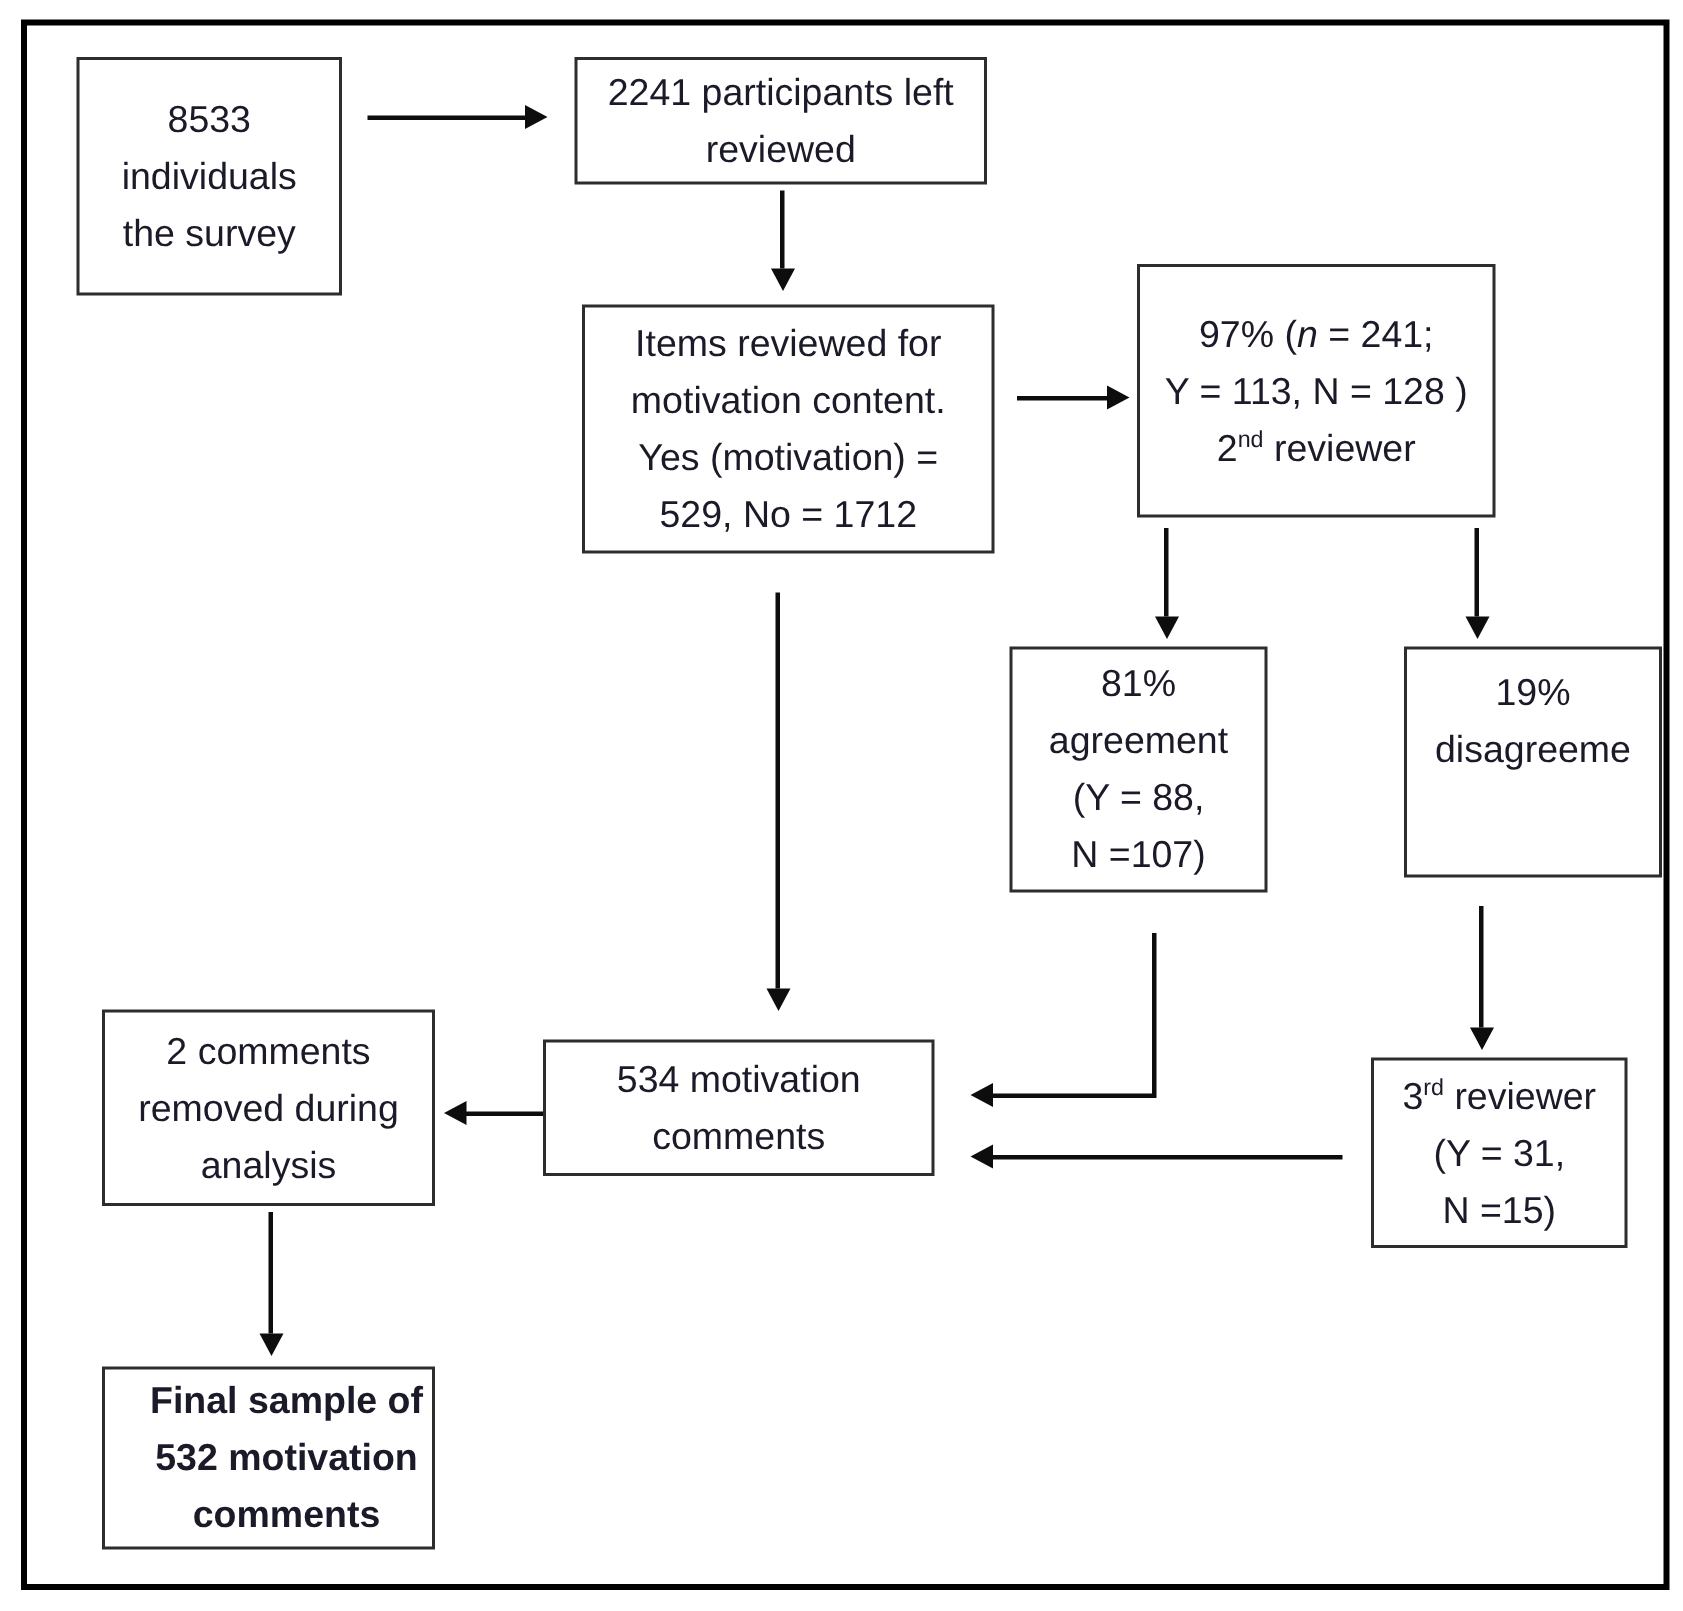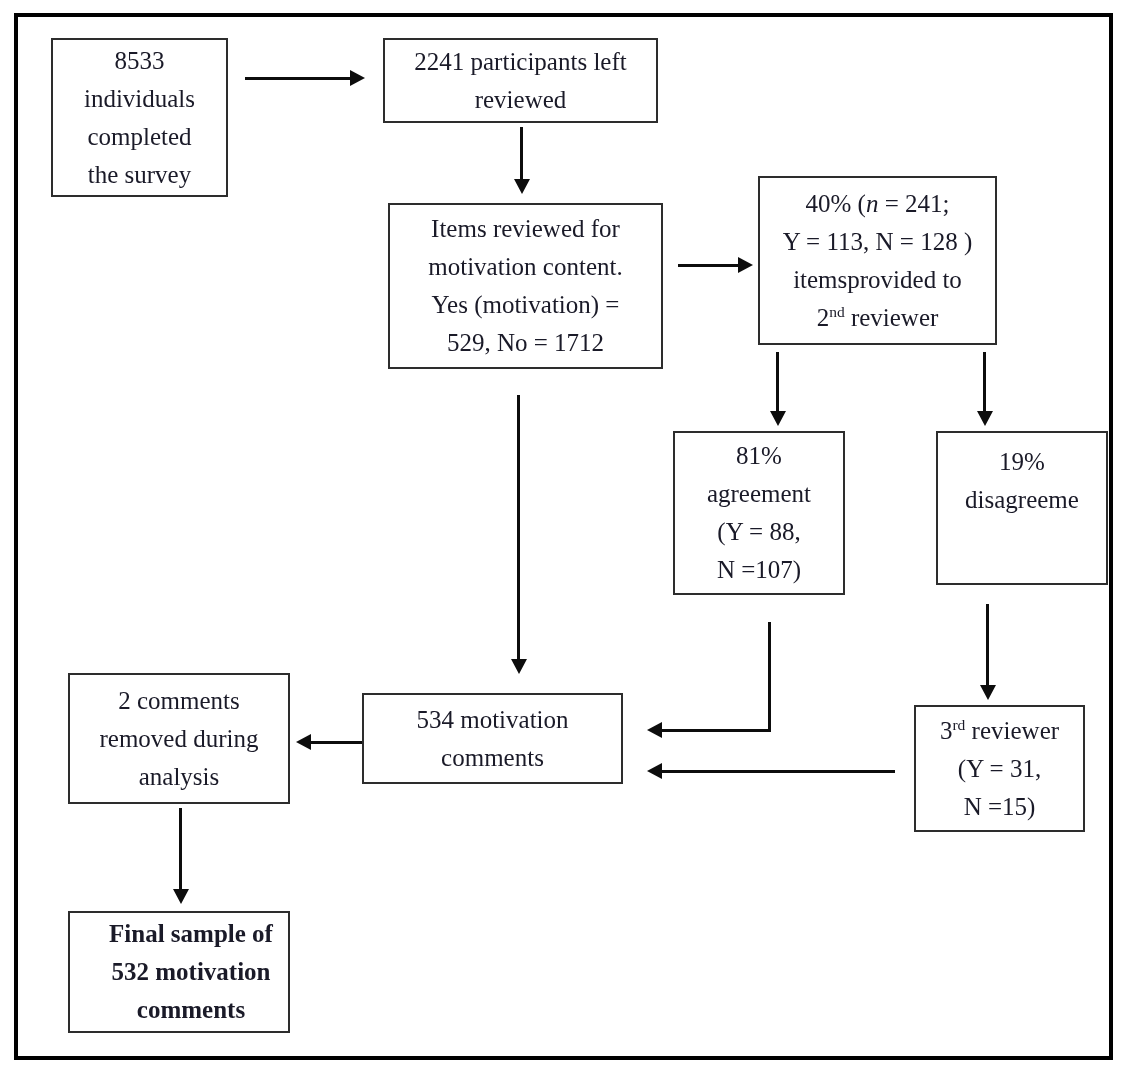--- a/index.html
+++ b/index.html
@@ -7,21 +7,21 @@
     --box-border: #2d2d2d;
     --arrow: #0d0d0d;
     --bg: #ffffff;
   }
   html, body { margin: 0; padding: 0; background: var(--bg); }
   #canvas {
     position: relative;
     width: 1122px;
     height: 1074px;
     background: var(--bg);
-    font-family: Liberation Serif, serif;
+    font-family: Liberation Sans, sans-serif;
     color: var(--text);
     overflow: hidden;
   }
   .outer-frame {
     position: absolute;
     left: 14px; top: 13px;
     width: 1091px; height: 1039px;
     border: 4px solid #000;
   }
   .box {
@@ -52,40 +52,38 @@
 </head>
 <body>
 
 <div id="canvas">
 
   <div class="outer-frame"></div>
 
   <div class="box" style="left:51px;top:38px;width:177px;height:159px">
     <span class="ln">8533</span>
     <span class="ln">individuals</span>
-    <span class="ln">completed</span>
     <span class="ln">the survey</span>
   </div>
 
   <div class="box" style="left:383px;top:38px;width:275px;height:85px">
     <span class="ln">2241 participants left</span>
     <span class="ln">reviewed</span>
   </div>
 
   <div class="box" style="left:388px;top:203px;width:275px;height:166px">
     <span class="ln">Items reviewed for</span>
     <span class="ln">motivation content.</span>
     <span class="ln">Yes (motivation) =</span>
     <span class="ln">529, No = 1712</span>
   </div>
 
   <div class="box" style="left:758px;top:176px;width:239px;height:169px">
-    <span class="ln"><span>40% (</span><i>n</i><span> = 241;</span></span>
+    <span class="ln"><span>97% (</span><i>n</i><span> = 241;</span></span>
     <span class="ln">Y = 113, N = 128 )</span>
-    <span class="ln">itemsprovided to</span>
     <span class="ln"><span>2</span><sup>nd</sup><span> reviewer</span></span>
   </div>
 
   <div class="box" style="left:673px;top:431px;width:172px;height:164px">
     <span class="ln">81%</span>
     <span class="ln">agreement</span>
     <span class="ln">(Y = 88,</span>
     <span class="ln">N =107)</span>
   </div>
 

